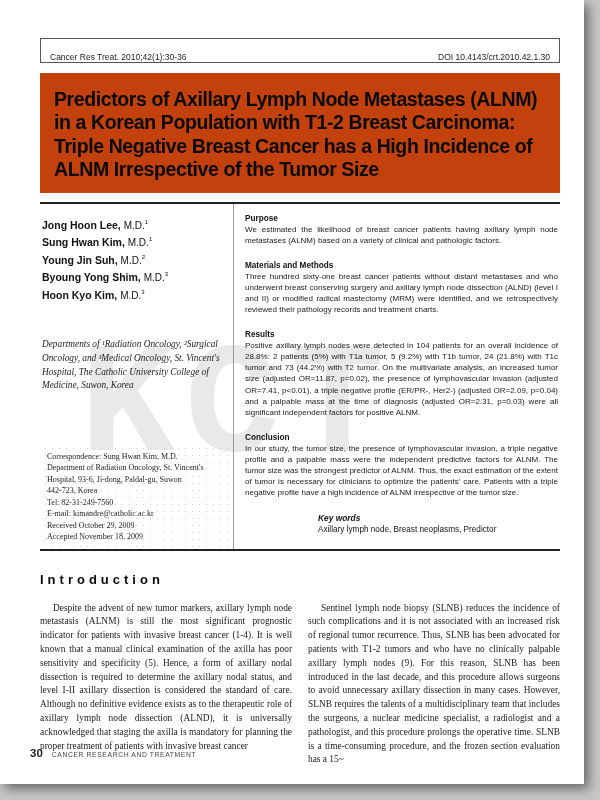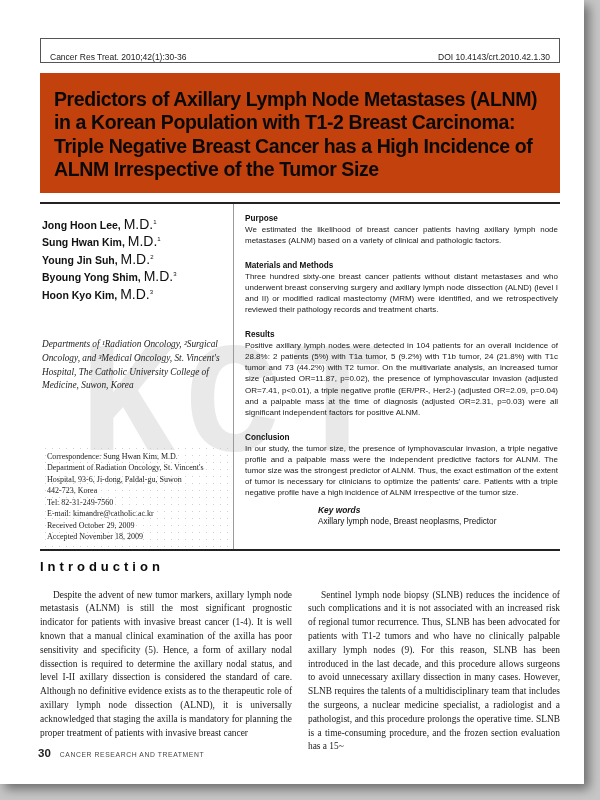--- a/index.html
+++ b/index.html
@@ -32,53 +32,53 @@
 
   .columns {
     width:520px; margin-top:9px; display:flex;
     border-top:2px solid #222; border-bottom:2px solid #222;
     height:349px;
   }
   .col-left { width:194px; padding:11px 12px 0 2px; border-right:1px solid #9a9a9a; }
   .col-right { width:326px; padding:9px 2px 0 11px; }
 
   .author-line { font-size:10.5px; line-height:15px; font-weight:bold; }
-  .author-line .degree { font-weight:normal; font-size:14px; }
+  .author-line .degree { font-weight:normal; font-size:10px; }
   .author-line sup { font-size:6px; font-weight:normal; }
 
   .affiliation {
     margin-top:36px; font-family:"Liberation Serif", serif; font-style:italic;
     font-size:9.3px; line-height:1.48; color:#222; width:178px;
   }
 
   .corr-box {
     margin-top:52px; width:186px; padding:6px 5px 8px 5px;
     font-family:"Liberation Serif", serif; font-size:8px; line-height:11.4px; color:#222;
     background-image:radial-gradient(#cfcfcf 0.9px, rgba(0,0,0,0) 0.9px);
     background-size:7px 7px;
   }
 
   .abs-heading { font-size:8.2px; font-weight:bold; margin-top:14px; line-height:11px; }
   .abs-heading:first-child { margin-top:0; }
   .abs-text { font-size:8px; line-height:11.1px; text-align:justify; color:#1a1a1a; }
 
-  .keywords { margin-top:6px; margin-left:73px; }
+  .keywords { margin-top:14px; margin-left:73px; }
   .kw-label { font-size:8.4px; font-weight:bold; font-style:italic; line-height:12px; }
   .kw-text { font-size:8.2px; line-height:12px; }
 
   .intro-heading {
-    margin-top:8px; font-size:13px; font-weight:bold; letter-spacing:4px; color:#0a0a0a;
+    margin-top:21px; font-size:13px; font-weight:bold; letter-spacing:4px; color:#0a0a0a;
   }
   .intro-cols { margin-top:15px; display:flex; width:520px; }
   .intro-col { width:252px; font-family:"Liberation Serif", serif; font-size:9.4px;
     line-height:13.8px; text-align:justify; color:#1a1a1a; }
   .intro-col + .intro-col { margin-left:16px; }
   .intro-col p.indent { text-indent:13px; }
 
-  .footer { position:absolute; left:38px; bottom:25px; z-index:1;
+  .footer { position:absolute; left:30px; bottom:25px; z-index:1;
     display:flex; align-items:baseline; }
   .page-num { font-size:11.5px; font-weight:bold; color:#222; }
   .journal-name { margin-left:9px; font-size:6.8px; letter-spacing:0.6px; color:#444; }
 </style>
 </head>
 <body>
 
 <div class="page">
 
   <div class="watermark">KCT</div>

